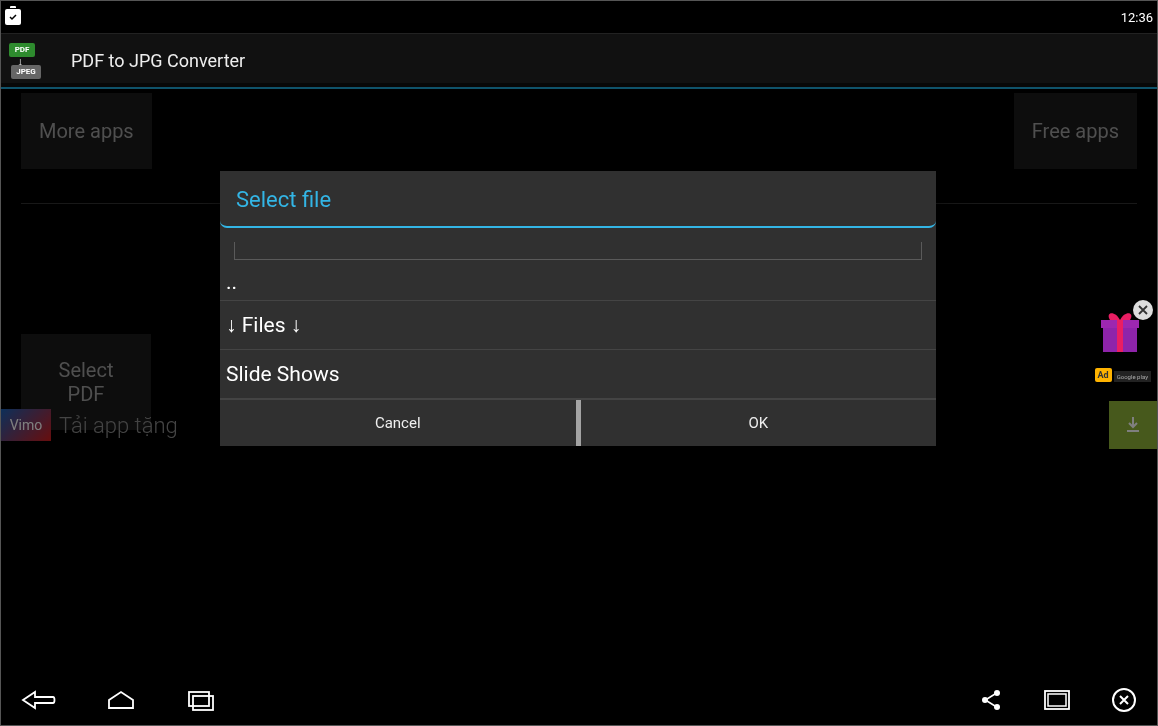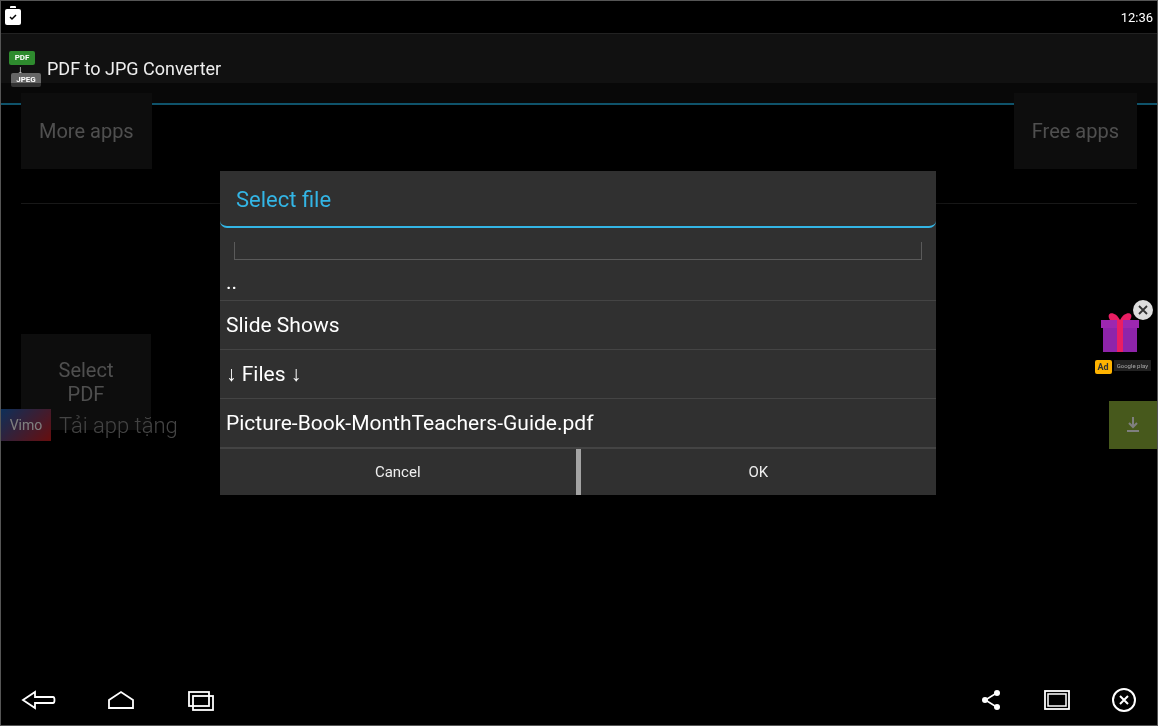--- a/index.html
+++ b/index.html
@@ -7,21 +7,21 @@
 .screen { width: 1158px; height: 726px; position: relative; background: #000; border: 1px solid #555; }
 
 
 .status-bar { height: 24px; background: #000; display: flex; align-items: center; justify-content: space-between; padding: 16px 4px; font-size: 13px; color: #fff; }
 .status-left { display: flex; align-items: center; gap: 4px; }
 .status-icon-box { width: 16px; height: 16px; background: #fff; border-radius: 2px; position: relative; display: flex; align-items: center; justify-content: center; }
 .status-icon-box::before { content: ""; width: 6px; height: 2px; background: #fff; position: absolute; top: -3px; border-radius: 1px 1px 0 0; }
 .status-icon-box svg { width: 10px; height: 10px; }
 
 
-.action-bar { height: 72px; background: #111; border-top: 1px solid #222; border-bottom: 2px solid #1ea7d6; display: flex; align-items: center; padding: 0 8px; gap: 2px; }
+.action-bar { height: 56px; background: #111; border-top: 1px solid #222; border-bottom: 2px solid #1ea7d6; display: flex; align-items: center; padding: 0 8px; gap: 26px; }
 .app-logo { width: 36px; height: 36px; position: relative; }
 .app-logo .pdf { position: absolute; top: 0; left: 0; width: 26px; height: 14px; background: #2e8b2e; color: #fff; font-size: 8px; font-weight: bold; display: flex; align-items: center; justify-content: center; border-radius: 2px; }
 .app-logo .arrow { position: absolute; top: 12px; left: 8px; color: #fff; font-size: 12px; }
 .app-logo .jpeg { position: absolute; bottom: 0; left: 2px; width: 30px; height: 14px; background: #666; color: #fff; font-size: 8px; font-weight: bold; display: flex; align-items: center; justify-content: center; border-radius: 2px; }
 .app-title { font-size: 18px; color: #eee; }
 
 
 .content { position: absolute; top: 82px; left: 0; right: 0; bottom: 50px; }
 .dim-overlay { position: absolute; inset: 0; background: rgba(0,0,0,0.5); z-index: 5; }
 .content-inner { position: relative; padding: 10px 20px; height: 100%; }
@@ -34,21 +34,21 @@
 .ad-banner { position: absolute; left: 0; right: 0; bottom: 226px; height: 48px; display: flex; align-items: center; z-index: 2; }
 .ad-vimo { width: 50px; height: 32px; background: linear-gradient(135deg, #1a5fb4, #d01c1c); display: flex; align-items: center; justify-content: center; color: #fff; font-size: 14px; }
 .ad-text { flex: 1; color: #888; font-size: 22px; padding-left: 8px; font-weight: 300; }
 .ad-download { width: 48px; height: 48px; background: #8fb339; display: flex; align-items: center; justify-content: center; }
 
 
 .gift-ad { position: absolute; right: 6px; top: 303px; z-index: 20; }
 .gift-close { position: absolute; top: -4px; right: -2px; width: 20px; height: 20px; background: #ddd; border-radius: 50%; display: flex; align-items: center; justify-content: center; cursor: pointer; z-index: 1; }
 .gift-close svg { width: 10px; height: 10px; }
 .gift-box { width: 50px; height: 50px; }
-.gift-label { display: flex; align-items: flex-start; margin-top: 2px; }
+.gift-label { display: flex; align-items: flex-end; margin-top: 10px; }
 .gift-ad-tag { background: #ffb300; color: #333; font-size: 9px; font-weight: bold; padding: 2px 3px; border-radius: 2px; }
 .gift-gp { background: #222; color: #aaa; font-size: 6px; padding: 2px 3px; margin-left: 2px; white-space: nowrap; }
 
 
 .dialog { position: absolute; left: 219px; top: 170px; width: 716px; background: #303030; z-index: 10; box-shadow: 0 8px 24px rgba(0,0,0,0.5); }
 .dialog-title { color: #33b5e5; font-size: 22px; padding: 16px 16px 14px; font-weight: 400; border-bottom: 2px solid #33b5e5; border-radius: 7px; }
 .dialog-path-box { margin: 14px 14px 0; border: 1px solid #5a5a5a; border-top: none; height: 18px; }
 .dialog-list { }
 .dialog-item { padding: 12px 6px; font-size: 21px; color: #fff; border-bottom: 1px solid #444; cursor: pointer; }
 .dialog-item.dots { font-size: 21px; padding: 10px 6px 6px; }
@@ -127,23 +127,22 @@
       <span class="gift-ad-tag">Ad</span>
       <span class="gift-gp">Google play</span>
     </div>
   </div>
 
   <div class="dialog">
     <div class="dialog-title">Select file</div>
     <div class="dialog-path-box"></div>
     <div class="dialog-list">
       <div class="dialog-item dots">..</div>
+      <div class="dialog-item">↓ Files ↓</div>
       <div class="dialog-item">Slide Shows</div>
-      <div class="dialog-item">↓ Files ↓</div>
-      <div class="dialog-item">Picture-Book-MonthTeachers-Guide.pdf</div>
     </div>
     <div class="dialog-buttons">
       <button class="dialog-btn">Cancel</button>
       <button class="dialog-btn">OK</button>
     </div>
   </div>
 
   <div class="nav-bar">
     <div class="nav-left">
       <div class="nav-icon">

